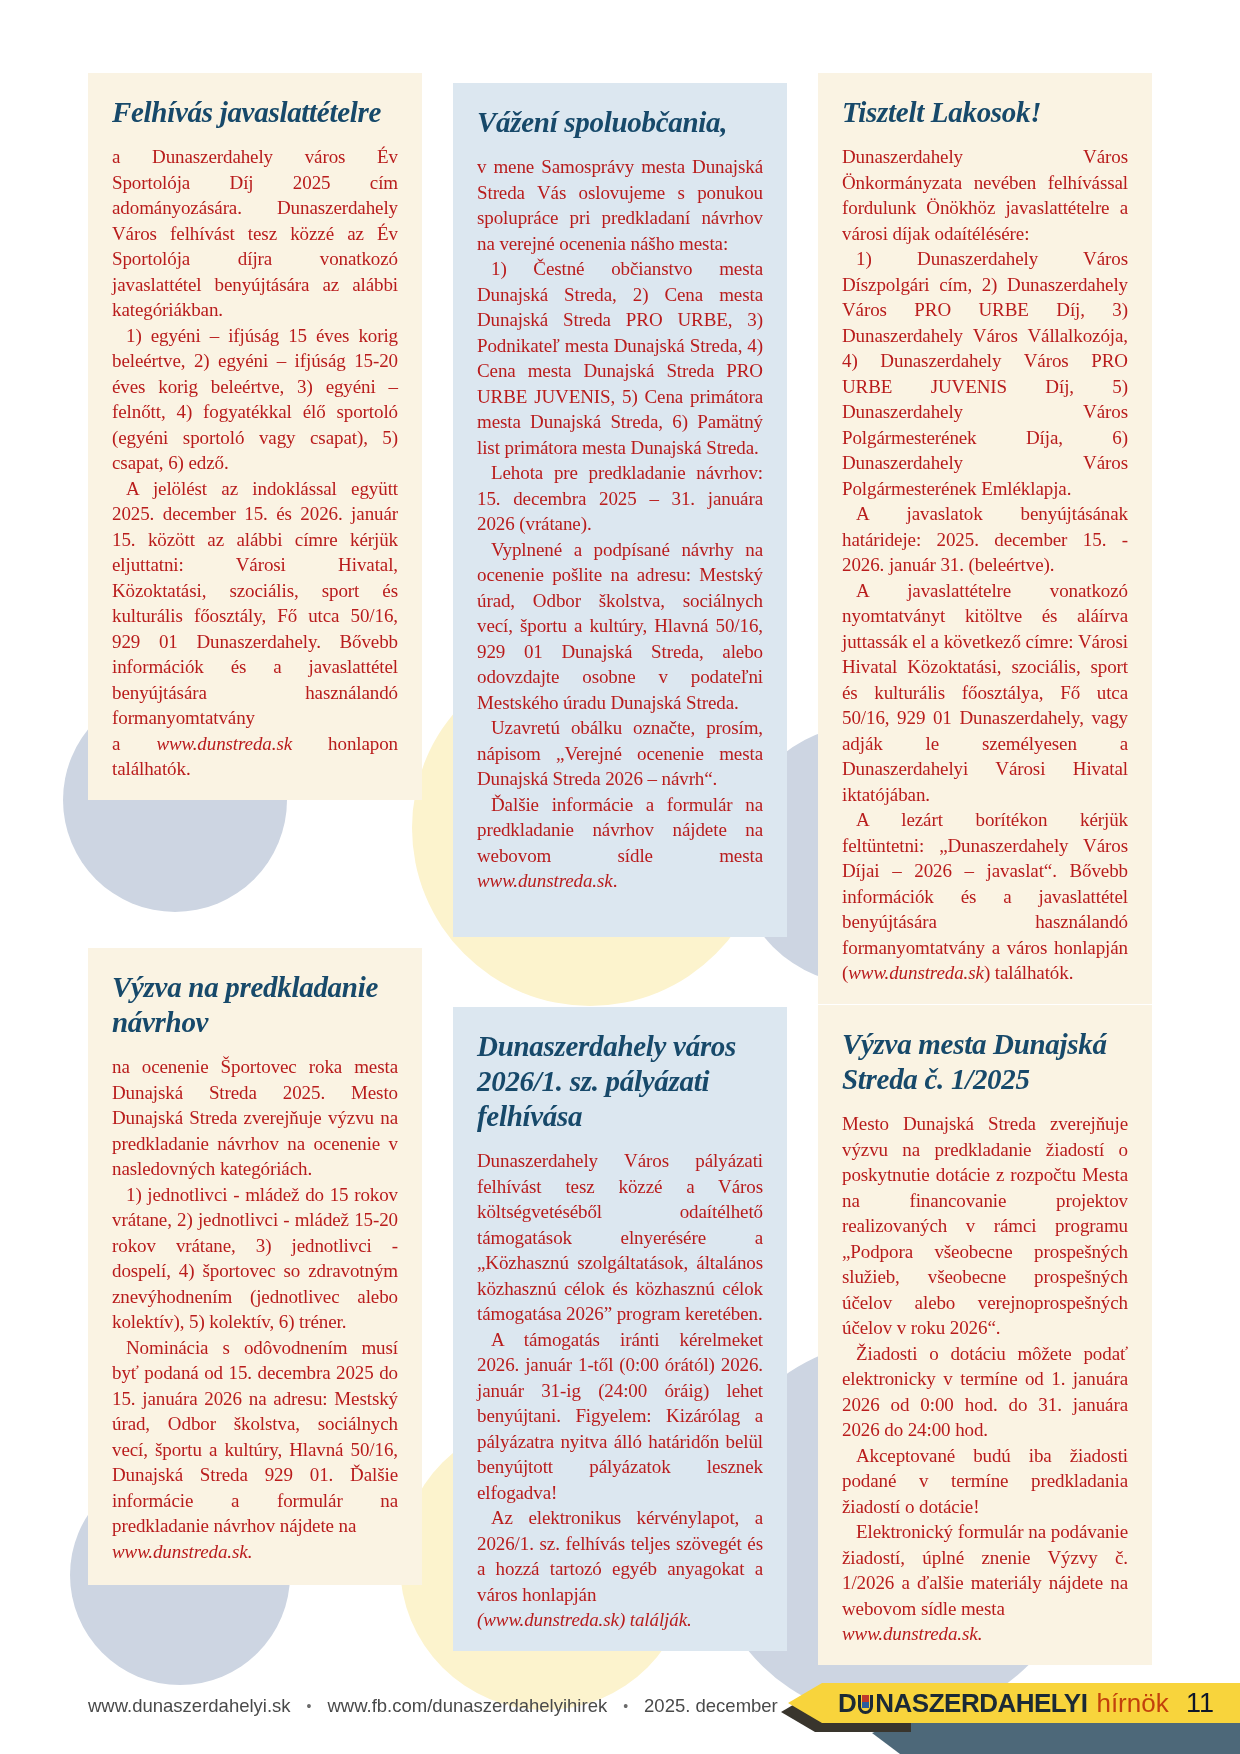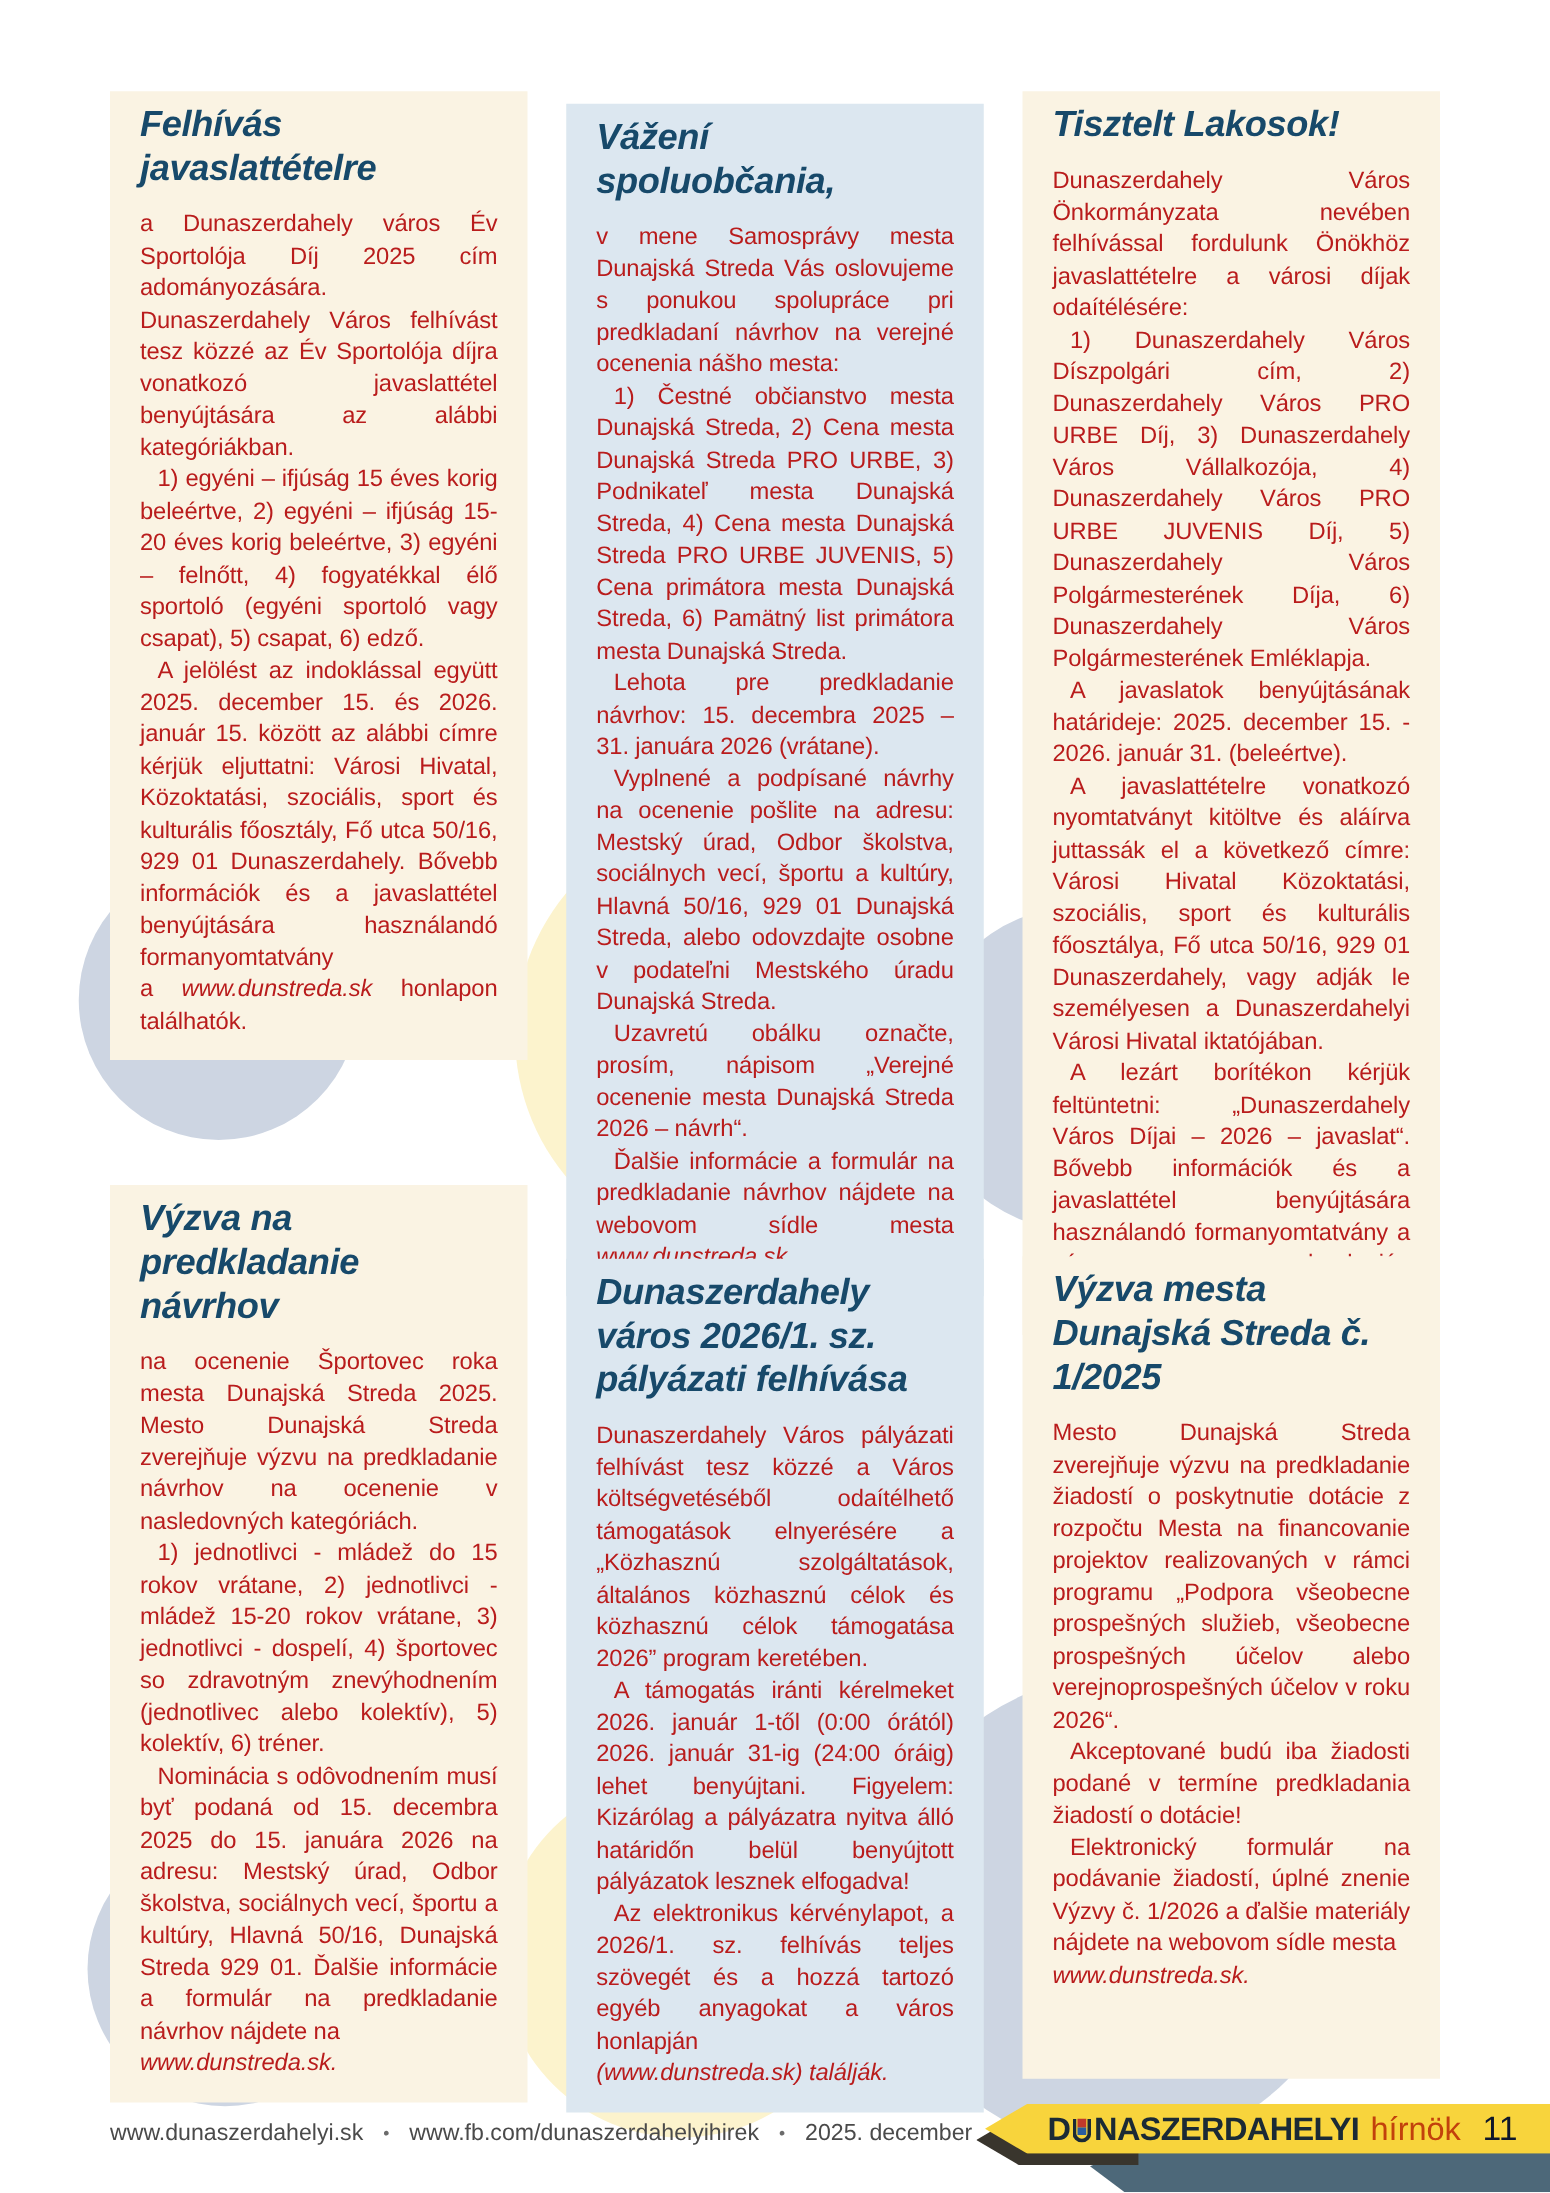--- a/index.html
+++ b/index.html
@@ -14,21 +14,22 @@
   .c1 { left:63px;  top:688px;  width:224px; height:224px; }
   .c2 { left:412px; top:650px;  width:356px; height:356px; }
   .c3 { left:735px; top:725px;  width:260px; height:260px; }
   .c4 { left:70px;  top:1465px; width:220px; height:220px; }
   .c5 { left:400px; top:1420px; width:290px; height:290px; }
   .c6 { left:705px; top:1340px; width:380px; height:380px; }
 
   
   .block {
     position:absolute; z-index:1; box-sizing:border-box;
-    padding:10px 24px 18px 24px;
+    padding:22px 24px 18px 24px;
+    font-family:Liberation Serif, serif;
   }
   .cream { background:#faf3e3; }
   .blue  { background:#dce7f0; }
   .b1 { left:88px;  top:73px;   width:334px; min-height:707px; }
   .b2 { left:453px; top:73px;   width:334px; min-height:854px;margin-top:10px; }
   .b3 { left:818px; top:73px;   width:334px; min-height:877px; }
   .b4 { left:88px;  top:948px;  width:334px; min-height:637px; }
   .b5 { left:453px; top:1007px; width:334px; min-height:633px; }
   .b6 { left:818px; top:1005px; width:334px; min-height:658px; }
 
@@ -134,20 +135,21 @@
     <h2>Dunaszerdahely város 2026/1. sz. pályázati felhívása</h2>
     <p>Dunaszerdahely Város pályázati felhívást tesz közzé a Város költségvetéséből odaítélhető támogatások elnyerésére a „Közhasznú szolgáltatások, általános közhasznú célok és közhasznú célok támogatása 2026” program keretében.</p>
     <p class="ind">A támogatás iránti kérelmeket 2026. január 1-től (0:00 órától) 2026. január 31-ig (24:00 óráig) lehet benyújtani. Figyelem: Kizárólag a pályázatra nyitva álló határidőn belül benyújtott pályázatok lesznek elfogadva!</p>
     <p class="ind">Az elektronikus kérvénylapot, a 2026/1. sz. felhívás teljes szövegét és a hozzá tartozó egyéb anyagokat a város honlapján</p>
     <p class="right"><span class="it">(</span><span class="it">www.dunstreda.sk</span><span class="it">) találják.</span></p>
   </article>
 
   <article class="block cream b6" lang="sk">
     <h2>Výzva mesta Dunajská Streda č. 1/2025</h2>
     <p>Mesto Dunajská Streda zverejňuje výzvu na predkladanie žiadostí o poskytnutie dotácie z rozpočtu Mesta na financovanie projektov realizovaných v rámci programu „Podpora všeobecne prospešných služieb, všeobecne prospešných účelov alebo verejnoprospešných účelov v roku 2026“.</p>
+    <p class="ind">Žiadosti o dotáciu môžete podať elektronicky v termíne od 1. januára 2026 od 0:00 hod. do 31. januára 2026 do 24:00 hod.</p>
     <p class="ind">Akceptované budú iba žiadosti podané v termíne predkladania žiadostí o dotácie!</p>
     <p class="ind">Elektronický formulár na podávanie žiadostí, úplné znenie Výzvy č. 1/2026 a ďalšie materiály nájdete na webovom sídle mesta</p>
     <p class="right it">www.dunstreda.sk.</p>
   </article>
 
   <div class="footer-links">
     <span>www.dunaszerdahelyi.sk</span>
     <span class="dot">•</span>
     <span>www.fb.com/dunaszerdahelyihirek</span>
     <span class="dot">•</span>

